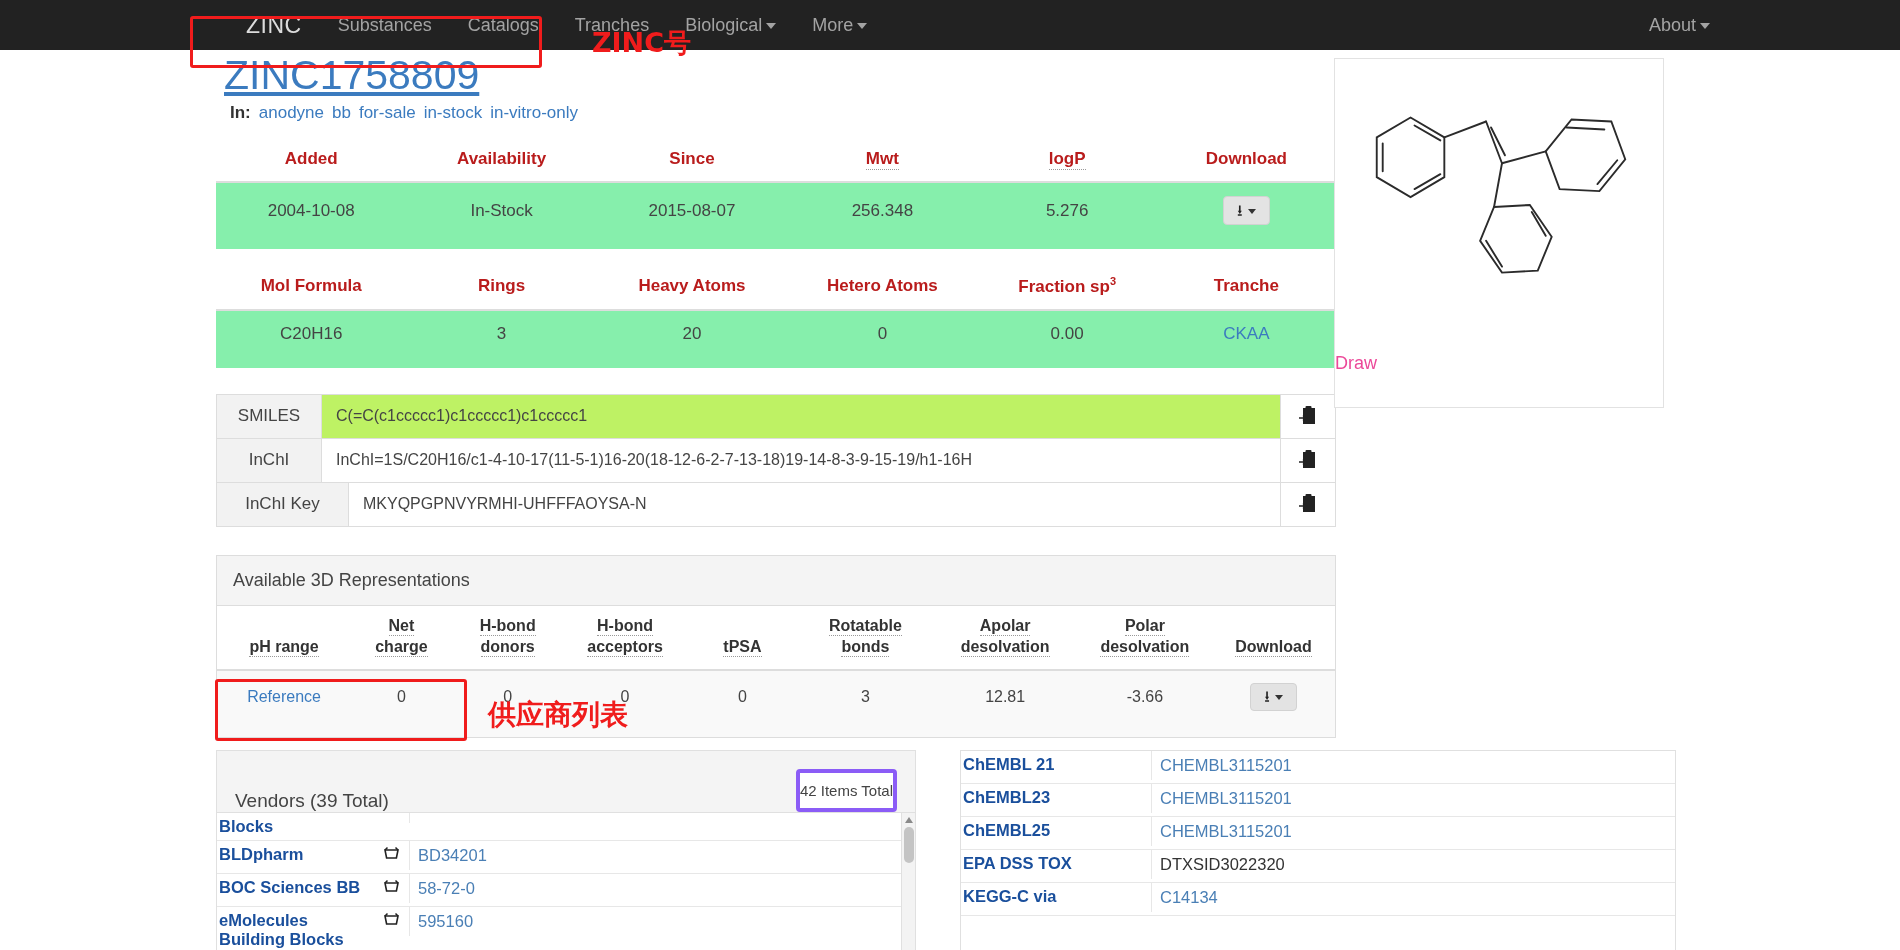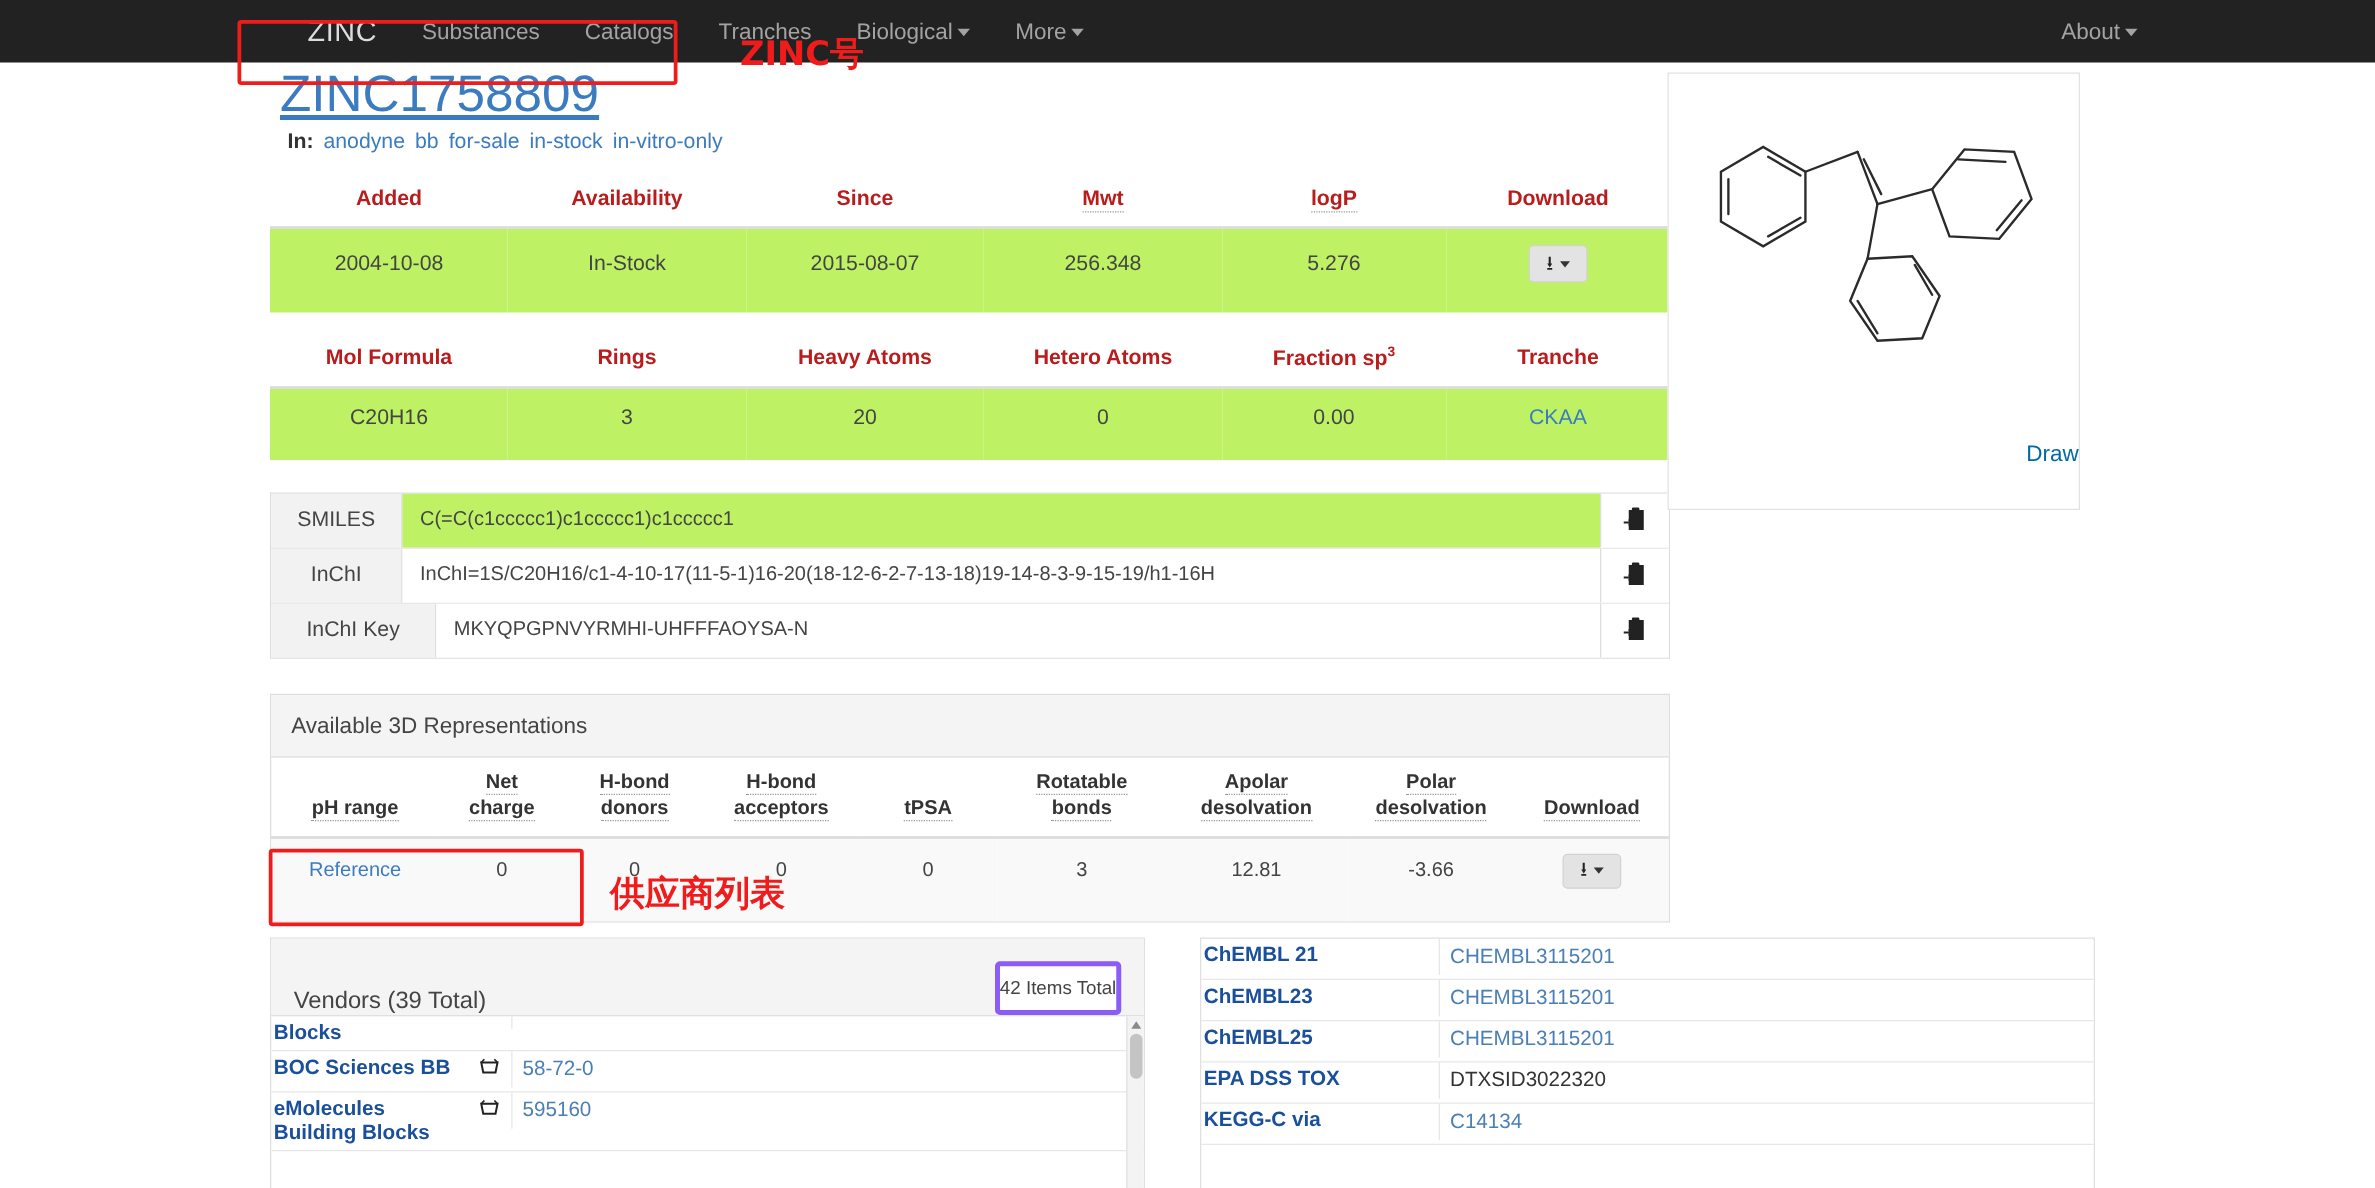--- a/index.html
+++ b/index.html
@@ -81,21 +81,21 @@
 
   
   .prop-table { width: 100%; border-collapse: collapse; margin-top: 16px; }
   .prop-table th {
     font-size: 17px; font-weight: bold; color: #b91c1c;
     padding: 10px 4px 12px 4px; text-align: center;
     border-bottom: 2px solid #dddddd;
   }
   .prop-table td {
     font-size: 17px; text-align: center; color: #444;
-    padding: 13px 4px 24px 4px; background: #bef264;
+    padding: 13px 4px 24px 4px; background: #86efac;
   }
   .dotted { border-bottom: 1px dotted #999; padding-bottom: 1px; }
   .sup { font-size: 11px; vertical-align: super; }
 
   .dl-btn {
     display: inline-block; background: #e3e3e3; border: 1px solid #d2d2d2;
     border-radius: 4px; padding: 5px 13px; cursor: pointer; line-height: 1;
   }
   .dl-btn .dlicon { font-size: 16px; color: #222; }
   .dl-btn .caret-dark {
@@ -190,21 +190,21 @@
     border-left: 4px solid transparent; border-right: 4px solid transparent;
   }
   .sb-up { top: 4px; border-bottom: 6px solid #8a8a8a; }
 
   
   .cart-icon { display: inline-block; width: 17px; height: 16px; flex: none; margin-top: 1px; }
 
   
   .mol-area { width: 100%; height: 290px; display: block; }
   .draw-link {
-    display: block; text-align: right; color: #0369a1;
+    display: block; text-align: left; color: #ec4899;
     font-size: 18px; text-decoration: none; margin-top: 4px; cursor: pointer;
   }
   .clip { display: inline-block; width: 20px; height: 22px; }
 </style>
 </head>
 <body>
 
 <div class="navbar">
   <div class="nav-left">
     <a class="nav-brand" href="#">ZINC</a>
@@ -395,20 +395,30 @@
       </div>
       <div class="blist" style="height:187px">
         <div class="brow" style="min-height:26px">
           <div class="bname">
               <span>Blocks</span>
             </div>
           <div class="bval"></div>
         </div>
         <div class="brow">
           <div class="bname">
+            <span>BLDpharm</span>
+            <span class="cart-icon"><svg width="17" height="16" viewBox="0 0 17 16">
+                  <path d="M2 4 h13 l-1.6 8 h-9.8 z" fill="none" stroke="#222" stroke-width="1.6"></path>
+                  <path d="M2 4 l2.5 -2.6 M15 4 l-2.5 -2.6" stroke="#222" stroke-width="1.4" fill="none"></path>
+                </svg></span>
+          </div>
+          <div class="bval">BD34201</div>
+        </div>
+        <div class="brow">
+          <div class="bname">
             <span>BOC Sciences BB</span>
             <span class="cart-icon"><svg width="17" height="16" viewBox="0 0 17 16">
                   <path d="M2 4 h13 l-1.6 8 h-9.8 z" fill="none" stroke="#222" stroke-width="1.6"></path>
                   <path d="M2 4 l2.5 -2.6 M15 4 l-2.5 -2.6" stroke="#222" stroke-width="1.4" fill="none"></path>
                 </svg></span>
           </div>
           <div class="bval">58-72-0</div>
         </div>
         <div class="brow">
           <div class="bname">

